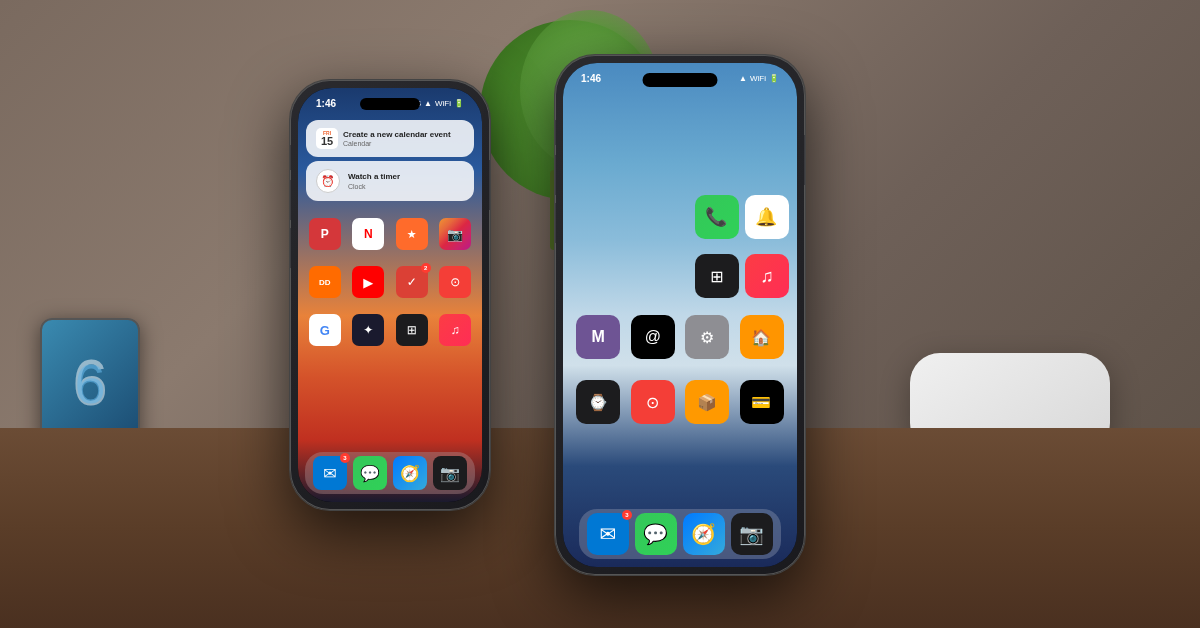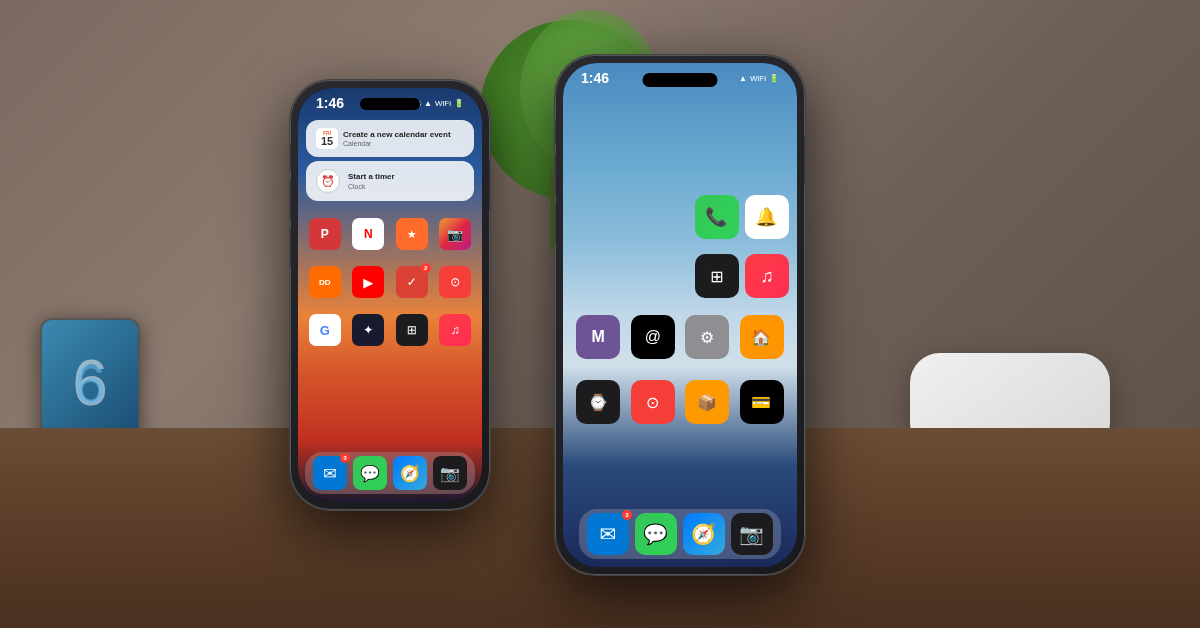--- a/index.html
+++ b/index.html
@@ -150,21 +150,21 @@
       right: 0;
       height: 30px;
       display: flex;
       align-items: center;
       justify-content: space-between;
       padding: 0 18px;
       z-index: 9;
     }
 
     .status-time {
-      font-size: 14px;
+      font-size: 10px;
       font-weight: 600;
       color: white;
     }
 
     .status-icons {
       display: flex;
       gap: 3px;
       align-items: center;
     }
 
@@ -530,21 +530,21 @@
             <div>
               <div class="notif-title">Create a new calendar event</div>
               <div class="notif-subtitle">Calendar</div>
             </div>
           </div>
         </div>
 
         <div class="notification-card">
           <div style="width:24px;height:24px;border-radius:12px;background:white;border:1px solid #ccc;display:flex;align-items:center;justify-content:center;font-size:11px;flex-shrink:0;">⏰</div>
           <div>
-            <div class="notif-title">Start a timer</div>
+            <div class="notif-title">Watch a timer</div>
             <div class="notif-subtitle">Clock</div>
           </div>
         </div>
 
         <div class="siri-suggestions-label">Siri Suggestions</div>
 
         <div class="app-grid">
           <div class="app-icon">
             <div class="app-icon-img pocket-app">
               <span style="color:white;font-size:12px;font-weight:700;">P</span>

